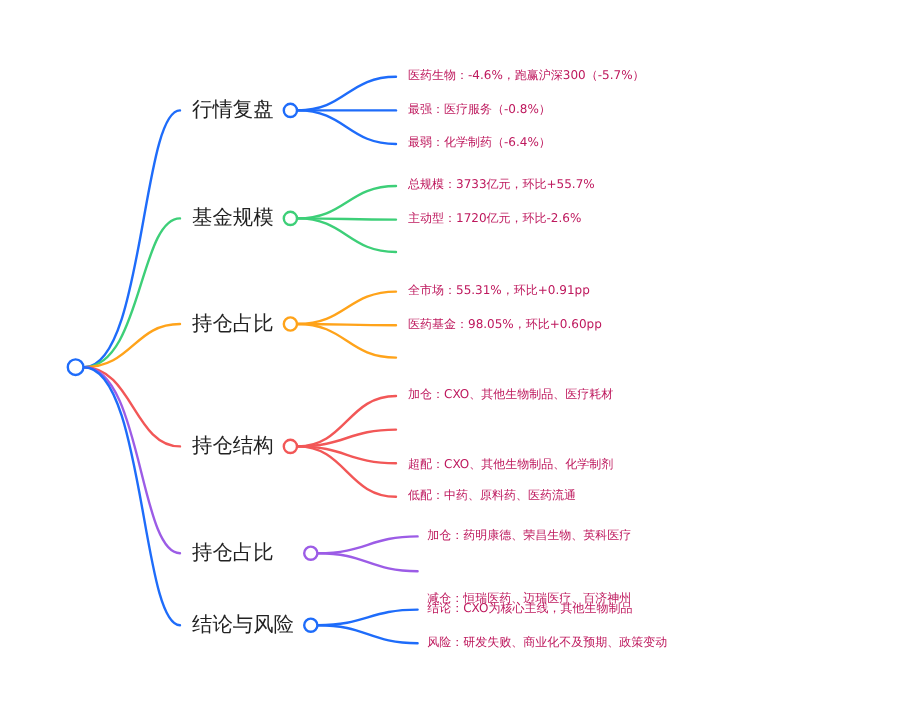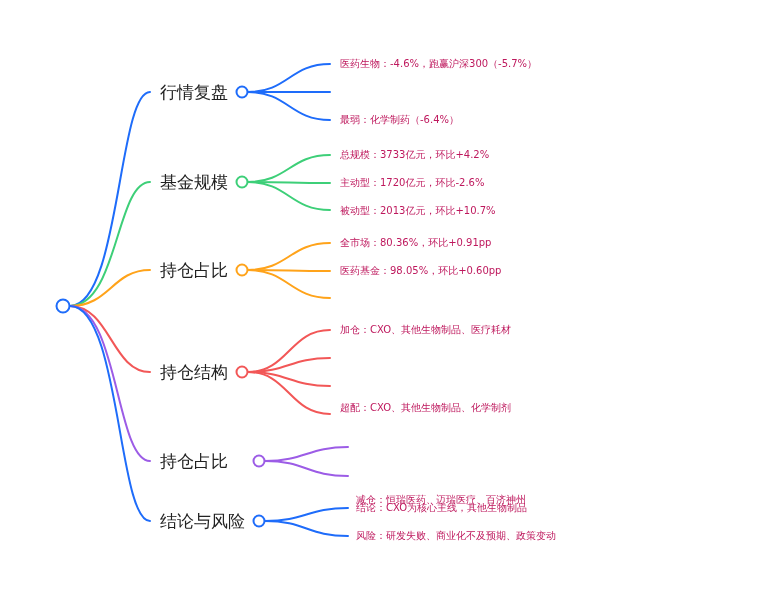--- a/index.html
+++ b/index.html
@@ -2,21 +2,21 @@
 <html><head>
 <meta charset="utf-8">
 <style>
   html, body { margin:0; padding:0; background:#ffffff; }
   .canvas { position:relative; width:766px; height:600px; background:#ffffff; overflow:hidden;
             font-family:"DejaVu Sans","Liberation Sans",sans-serif; color:#222222; }
   svg.links { position:absolute; left:0; top:0; width:766px; height:600px; }
   svg.links path { fill:none; stroke-width:2; stroke-linecap:round; }
   svg.links circle { fill:#ffffff; stroke-width:2; }
   .branch-label { position:absolute; left:160px; height:24px; line-height:24px; font-size:17px;
-                  white-space:nowrap; color:#222222; }
+                  white-space:nowrap; color:#222222;font-family:Liberation Serif, serif; }
   .leaf { position:absolute; height:24px; line-height:24px; font-size:10px; white-space:nowrap; color:#be185d; }
   .lx1 { left:340px; }
   .lx2 { left:356px; }
 </style>
 </head>
 <body>
 
 <div class="canvas">
   <svg class="links" viewBox="0 0 766 600">
 
@@ -60,29 +60,31 @@
   </svg>
 
   <div class="branch-label" style="top:80px">行情复盘</div>
   <div class="branch-label" style="top:170px">基金规模</div>
   <div class="branch-label" style="top:258px">持仓占比</div>
   <div class="branch-label" style="top:360px">持仓结构</div>
   <div class="branch-label" style="top:449px">持仓占比</div>
   <div class="branch-label" style="top:509px">结论与风险</div>
 
   <div class="leaf lx1" style="top:52px">医药生物：-4.6%，跑赢沪深300（-5.7%）</div>
+  <div class="leaf lx1" style="top:80px">最强：医疗服务（-0.8%）</div>
   <div class="leaf lx1" style="top:108px">最弱：化学制药（-6.4%）</div>
 
-  <div class="leaf lx1" style="top:143px">总规模：3733亿元，环比+4.2%</div>
+  <div class="leaf lx1" style="top:143px">总规模：3733亿元，环比+55.7%</div>
   <div class="leaf lx1" style="top:171px">主动型：1720亿元，环比-2.6%</div>
-  <div class="leaf lx1" style="top:199px">被动型：2013亿元，环比+10.7%</div>
 
-  <div class="leaf lx1" style="top:231px">全市场：80.36%，环比+0.91pp</div>
+  <div class="leaf lx1" style="top:231px">全市场：55.31%，环比+0.91pp</div>
   <div class="leaf lx1" style="top:259px">医药基金：98.05%，环比+0.60pp</div>
 
   <div class="leaf lx1" style="top:318px">加仓：CXO、其他生物制品、医疗耗材</div>
-  <div class="leaf lx1" style="top:396px">超配：CXO、其他生物制品、化学制剂</div>
+  <div class="leaf lx1" style="top:376px">超配：CXO、其他生物制品、化学制剂</div>
+  <div class="leaf lx1" style="top:402px">低配：中药、原料药、医药流通</div>
 
+  <div class="leaf lx2" style="top:435px">加仓：药明康德、荣昌生物、英科医疗</div>
   <div class="leaf lx2" style="top:488px">减仓：恒瑞医药、迈瑞医疗、百济神州</div>
 
   <div class="leaf lx2" style="top:496px">结论：CXO为核心主线，其他生物制品</div>
   <div class="leaf lx2" style="top:524px">风险：研发失败、商业化不及预期、政策变动</div>
 </div>
 
 </body></html>

